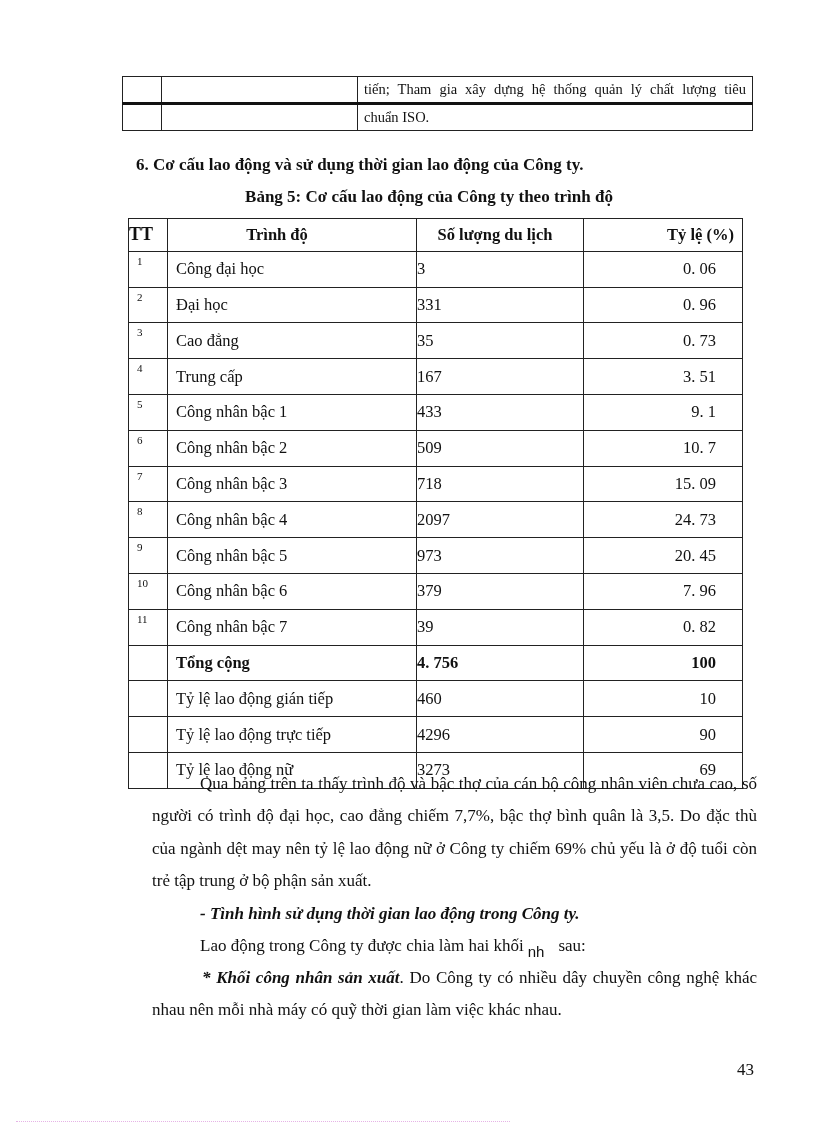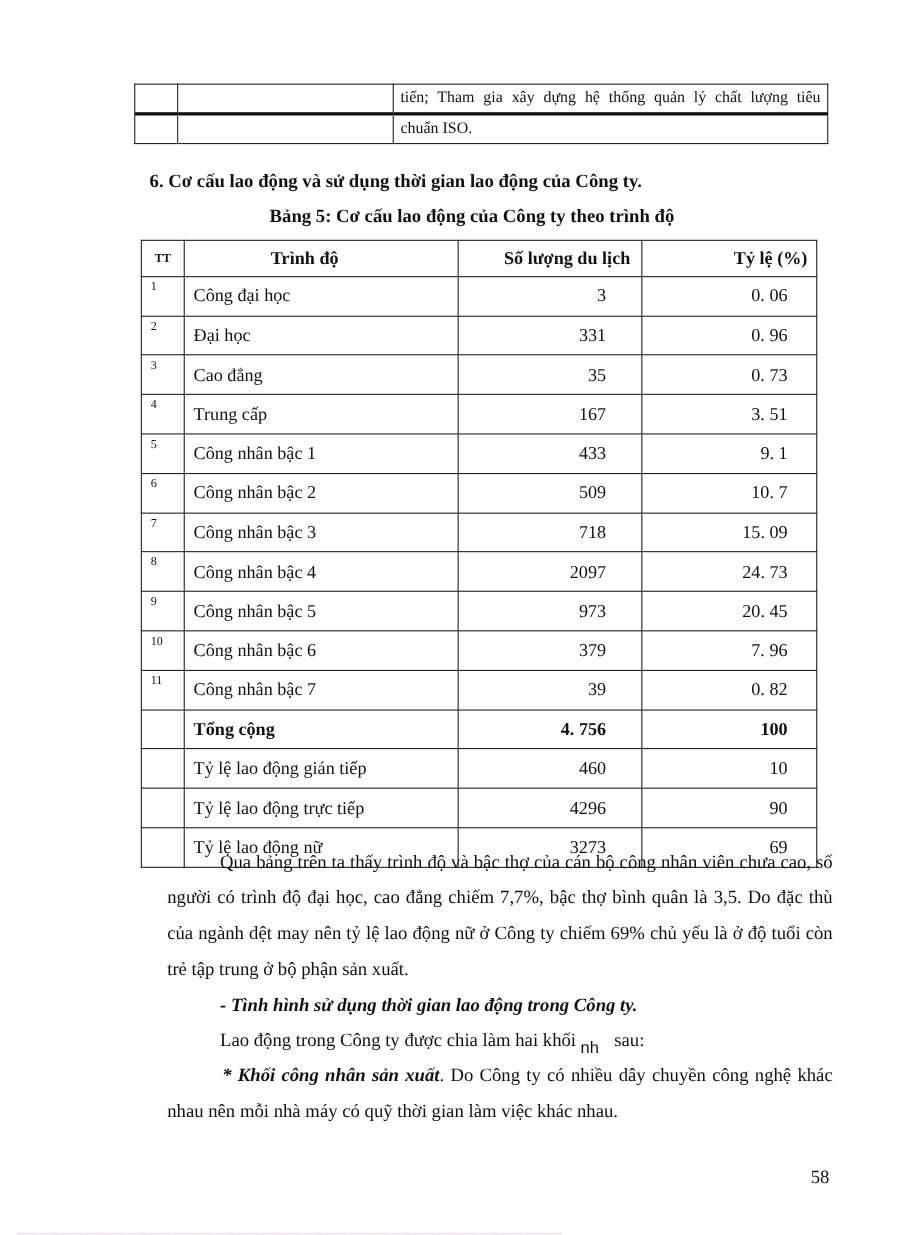--- a/index.html
+++ b/index.html
@@ -22,24 +22,24 @@
     
     .main-table { left: 128px; top: 218px; }
     .main-table table { border-collapse: collapse; table-layout: fixed; }
     .main-table td, .main-table th { border: 1px solid #222; height: 31.8px; padding: 0; font-size: 16.5px; font-weight: normal; vertical-align: middle; }
     .main-table th { font-weight: bold; }
     .c-tt { width: 39px; }
     .c-level { width: 249px; }
     .c-qty { width: 167px; }
     .c-rate { width: 159px; }
     .main-table .tt { font-size: 11px; padding-left: 8px; vertical-align: top; padding-top: 3px; text-align: left; }
-    .main-table th.tt { font-size: 11px; text-align: center; padding: 0; vertical-align: middle; }
+    .main-table th.tt { font-size: 18px; padding: 0; vertical-align: middle; }
     .main-table .level { text-align: left; padding-left: 8px; margin-top: 22px; }
     .main-table th.level { text-align: center; padding-left: 0; padding-right: 30px; }
-    .main-table .qty { text-align: right; padding-right: 32px; }
+    .main-table .qty { padding-right: 32px; }
     .main-table th.qty { padding-right: 10px; }
     .main-table .rate { text-align: right; padding-right: 26px; }
     .main-table th.rate { padding-right: 8px; }
     .main-table tr.total td { font-weight: bold; }
 
     
     .para { left: 136px; width: 605px; font-size: 17px; line-height: 32.3px; text-align: justify; margin-left: 16px; }
     .p1 { top: 768px; }
     .p1 .indent { display: inline-block; width: 48px; }
     .p2 { top: 898px; left: 184px; font-weight: bold; font-style: italic; width: auto; white-space: nowrap; }
@@ -190,14 +190,14 @@
 </div>
 
 <div class="abs para p1"><span class="indent"></span><span>Qua bảng trên ta thấy trình độ và bậc thợ của cán bộ công nhân viên chưa cao, số người  có trình độ đại học, cao đẳng chiếm  7,7%, bậc thợ bình quân là 3,5. Do đặc thù của ngành dệt may nên tỷ lệ lao động nữ ở Công ty chiếm 69% chủ yếu là ở độ tuổi còn trẻ tập trung ở bộ phận sản xuất.</span></div>
 
 <div class="abs para p2">- Tình hình sử dụng thời gian lao động trong Công ty.</div>
 
 <div class="abs para p3"><span>Lao động trong Công ty được chia làm hai khối</span><span class="sub">nh</span><span>sau:</span></div>
 
 <div class="abs para p4"><span class="indent"></span><span class="bi">* Khối công nhân sản xuất</span><span>. Do Công ty có nhiều  dây chuyền  công nghệ khác nhau nên mỗi nhà máy có quỹ thời gian làm việc khác nhau.</span></div>
 
-<div class="abs page-number">58</div>
+<div class="abs page-number">43</div>
 <div class="abs bottom-rule"></div>
 
 </body></html>

